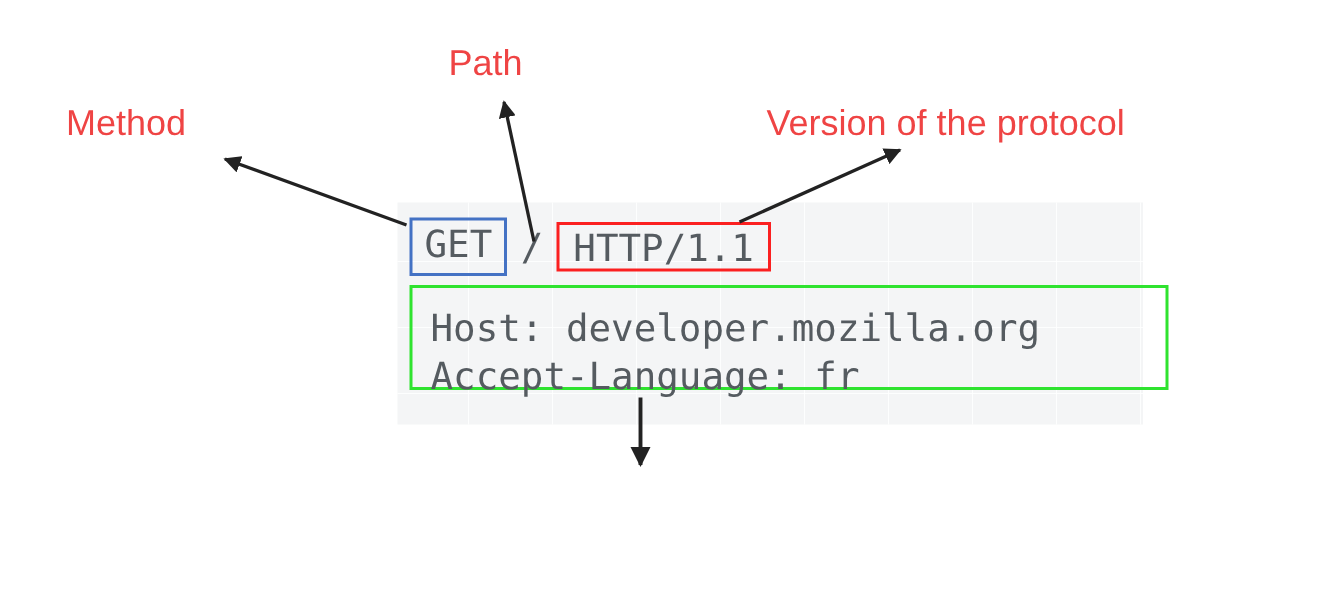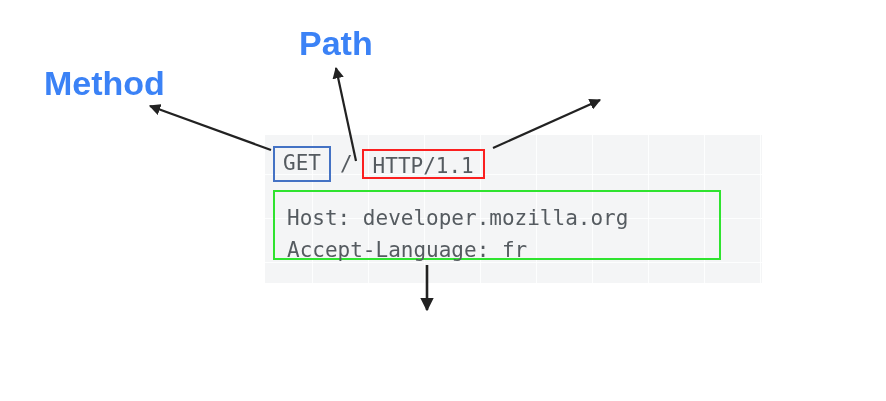--- a/index.html
+++ b/index.html
@@ -18,26 +18,25 @@
   #stage {
     position: absolute;
     left: 0; top: 0;
     width: 886px;
     height: 401px;
   }
 
   
   .anno-label {
     position: absolute;
-    color: #3b82f6;
+    color: #ef4444;
     font-family: "Liberation Sans", sans-serif;
-    font-size: 34px;
+    font-size: 24px;
     line-height: 34px;
     white-space: nowrap;
-    font-weight: bold;
   }
   #label-method   { left: 44px;  top: 66px; }
   #label-path     { left: 299px; top: 26px; }
   #label-version  { left: 511px; top: 66px; }
   #label-headers  { left: 358px; top: 318px; }
 
   
   #arrows {
     position: absolute;
     left: 0; top: 0;
@@ -57,21 +56,21 @@
     background-image:
       linear-gradient(to right,  rgba(255,255,255,0.85) 1px, transparent 1px),
       linear-gradient(to bottom, rgba(255,255,255,0.85) 1px, transparent 1px);
     background-size: 56px 44px;
     background-position: -9px -5px;
   }
 
   .code-line {
     position: absolute;
     font-family: "DejaVu Sans Mono", monospace;
-    font-size: 21px;
+    font-size: 25px;
     line-height: 21px;
     color: #555b60;
     white-space: pre;
   }
 
   
   #request-line {
     position: absolute;
     left: 8px;
     top: 9px;
@@ -94,37 +93,38 @@
     border: 2px solid #fb2020;
     padding: 5px 9px 0 9px;
     background: transparent;
   }
 
   
   #box-headers {
     position: absolute;
     left: 8px;
     top: 55px;
-    width: 448px;
+    width: 506px;
     height: 70px;
     border: 2px solid #2fe32f;
     box-sizing: border-box;
   }
   #header-host      { left: 12px; top: 16px; }
   #header-language  { left: 12px; top: 48px; }
 </style>
 </head>
 <body>
 
 <div id="stage">
 
   <div class="anno-label" id="label-method">Method</div>
 
   <div class="anno-label" id="label-path">Path</div>
 
+  <div class="anno-label" id="label-version">Version of the protocol</div>
 
 
   <div id="request-panel">
 
     <div id="request-line">
 
       <span id="box-method">
         <span class="code-line">GET</span>
       </span>
 

